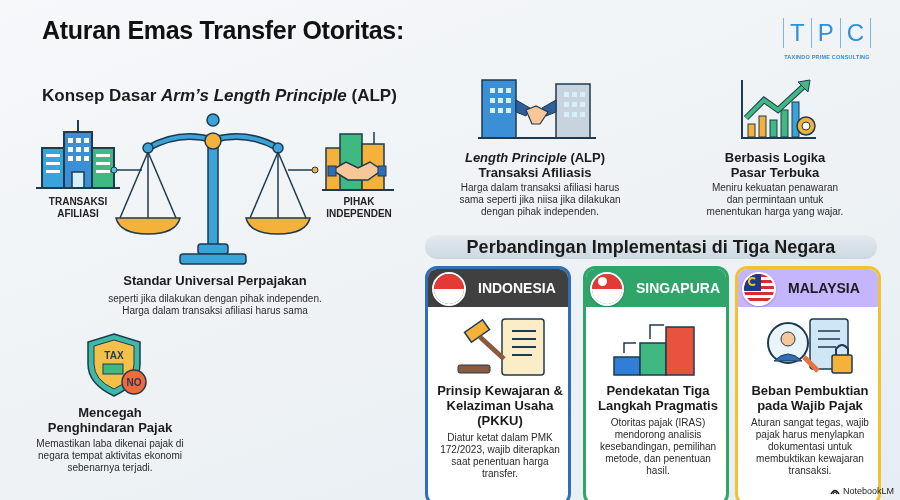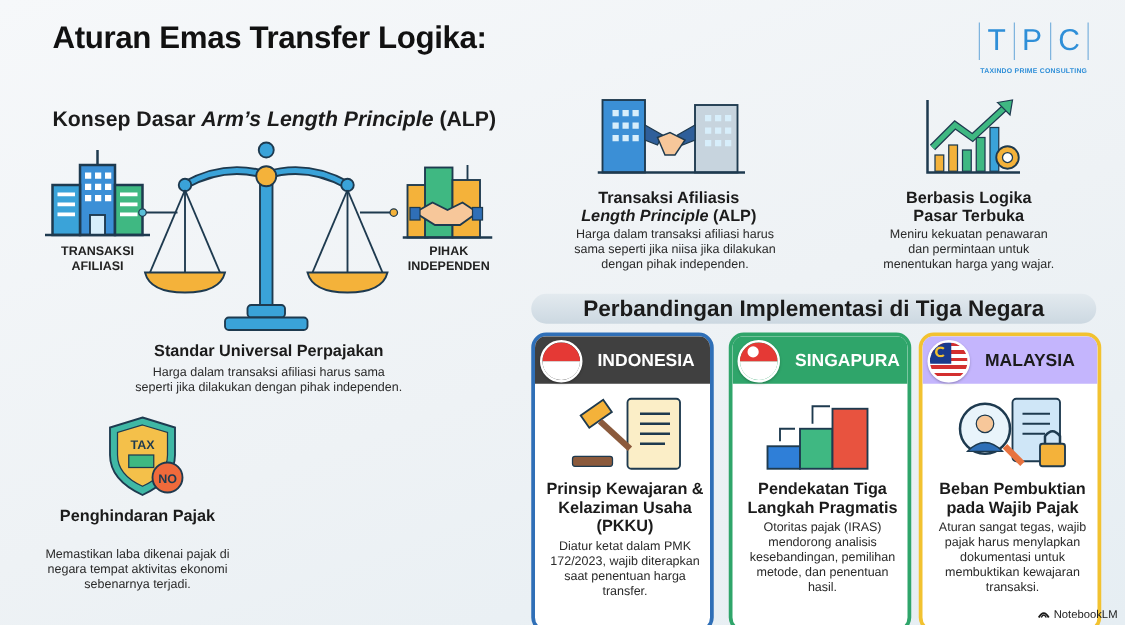--- a/index.html
+++ b/index.html
@@ -60,21 +60,21 @@
   .card-body .p { margin-top: 4px; }
 
   .watermark {
     right: 6px; bottom: 4px; font-size: 9px; color: #1b1b1b; display: flex; align-items: center; gap: 3px;
   }
 </style>
 </head>
 <body>
 
 <div class="abs title">
-  <div>Aturan Emas Transfer Logika:</div>
+  <div>Aturan Emas Transfer Otoritas:</div>
 </div>
 <div class="abs subtitle">
   <span>Konsep Dasar </span><i>Arm’s Length Principle</i><span> (ALP)</span>
 </div>
 
 <div class="abs logo">
   <div class="logo-letters">
     <span class="bar"></span>
     <span class="l">T</span>
     <span class="bar"></span>
@@ -152,22 +152,22 @@
   <rect x="56" y="36" width="8" height="10" fill="#2f6fb7" stroke="#1e3a4f" stroke-width="1"></rect>
   <line x1="0" y1="60" x2="72" y2="60" stroke="#1e3a4f" stroke-width="2"></line>
 </svg>
 <div class="abs icon-lbl" style="left:314px;top:196px;width:90px">
   <div>PIHAK</div>
   <div>INDEPENDEN</div>
 </div>
 
 <div class="abs h3" style="left:110px;top:273px;width:210px">Standar Universal Perpajakan</div>
 <div class="abs p" style="left:90px;top:293px;width:250px">
+  <div>seperti jika dilakukan dengan pihak independen.</div>
   <div>Harga dalam transaksi afiliasi harus sama</div>
-  <div>seperti jika dilakukan dengan pihak independen.</div>
 </div>
 
 <svg class="abs" style="left:478px;top:78px" width="118" height="62">
   <rect x="4" y="2" width="34" height="58" fill="#3b8fd6" stroke="#1e3a4f" stroke-width="1.5"></rect>
   <rect x="78" y="6" width="34" height="54" fill="#c7d4de" stroke="#1e3a4f" stroke-width="1.5"></rect>
   <g fill="#d7eefb">
     <rect x="12" y="10" width="5" height="5"></rect>
       <rect x="20" y="10" width="5" height="5"></rect>
       <rect x="28" y="10" width="5" height="5"></rect>
     <rect x="12" y="20" width="5" height="5"></rect>
@@ -185,22 +185,22 @@
     <rect x="86" y="34" width="5" height="5"></rect>
       <rect x="94" y="34" width="5" height="5"></rect>
       <rect x="102" y="34" width="5" height="5"></rect>
   </g>
   <path d="M38 22 L52 30 L48 38 L38 34 Z" fill="#2f5f9a" stroke="#1e3a4f"></path>
   <path d="M78 22 L64 30 L68 38 L78 34 Z" fill="#2f5f9a" stroke="#1e3a4f"></path>
   <path d="M48 32 L58 28 L70 34 L62 46 L54 46 Z" fill="#f7c79a" stroke="#1e3a4f" stroke-width="1.2"></path>
   <line x1="0" y1="60" x2="118" y2="60" stroke="#1e3a4f" stroke-width="2"></line>
 </svg>
 <div class="abs h3" style="left:450px;top:150px;width:170px">
+  <div><i>Length Principle</i><span> (ALP)</span></div>
   <div>Transaksi Afiliasis</div>
-  <div><i>Length Principle</i><span> (ALP)</span></div>
 </div>
 <div class="abs p" style="left:450px;top:182px;width:180px">
   <div>Harga dalam transaksi afiliasi harus</div>
   <div>sama seperti jika niisa jika dilakukan</div>
   <div>dengan pihak independen.</div>
 </div>
 
 <svg class="abs" style="left:738px;top:78px" width="80" height="62">
   <polyline points="4,2 4,60 78,60" fill="none" stroke="#1e3a4f" stroke-width="2"></polyline>
   <rect x="10" y="46" width="7" height="13" fill="#f4b23a" stroke="#1e3a4f"></rect>
@@ -226,20 +226,21 @@
 
 <svg class="abs" style="left:86px;top:332px" width="66" height="66">
   <path d="M28 2 L54 10 L54 32 Q54 52 28 64 Q2 52 2 32 L2 10 Z" fill="#3fb8a5" stroke="#1e3a4f" stroke-width="1.5"></path>
   <path d="M28 8 L48 14 L48 32 Q48 48 28 57 Q8 48 8 32 L8 14 Z" fill="#f4c04a" stroke="#1e3a4f" stroke-width="1"></path>
   <text x="28" y="27" text-anchor="middle" font-size="10" font-weight="700" fill="#1e3a4f" font-family="Liberation Sans, sans-serif">TAX</text>
   <rect x="17" y="32" width="20" height="10" fill="#3fb882" stroke="#1e3a4f"></rect>
   <circle cx="48" cy="50" r="12" fill="#f06a3b" stroke="#1e3a4f" stroke-width="1.5"></circle>
   <text x="48" y="54" text-anchor="middle" font-size="10" font-weight="700" fill="#1e3a4f" font-family="Liberation Sans, sans-serif">NO</text>
 </svg>
 <div class="abs h3" style="left:40px;top:405px;width:140px">
+  <div>Mencegah</div>
   <div>Penghindaran Pajak</div>
 </div>
 <div class="abs p" style="left:25px;top:438px;width:170px">
   <div>Memastikan laba dikenai pajak di</div>
   <div>negara tempat aktivitas ekonomi</div>
   <div>sebenarnya terjadi.</div>
 </div>
 
 <div class="abs compare-bar">Perbandingan Implementasi di Tiga Negara</div>
 

